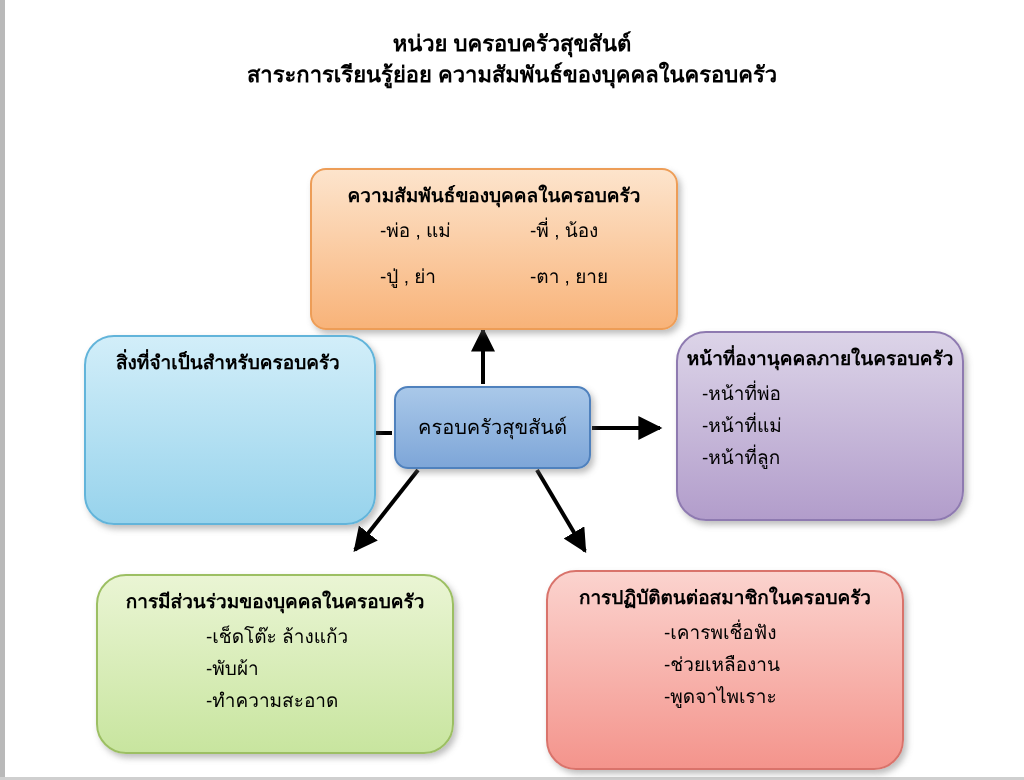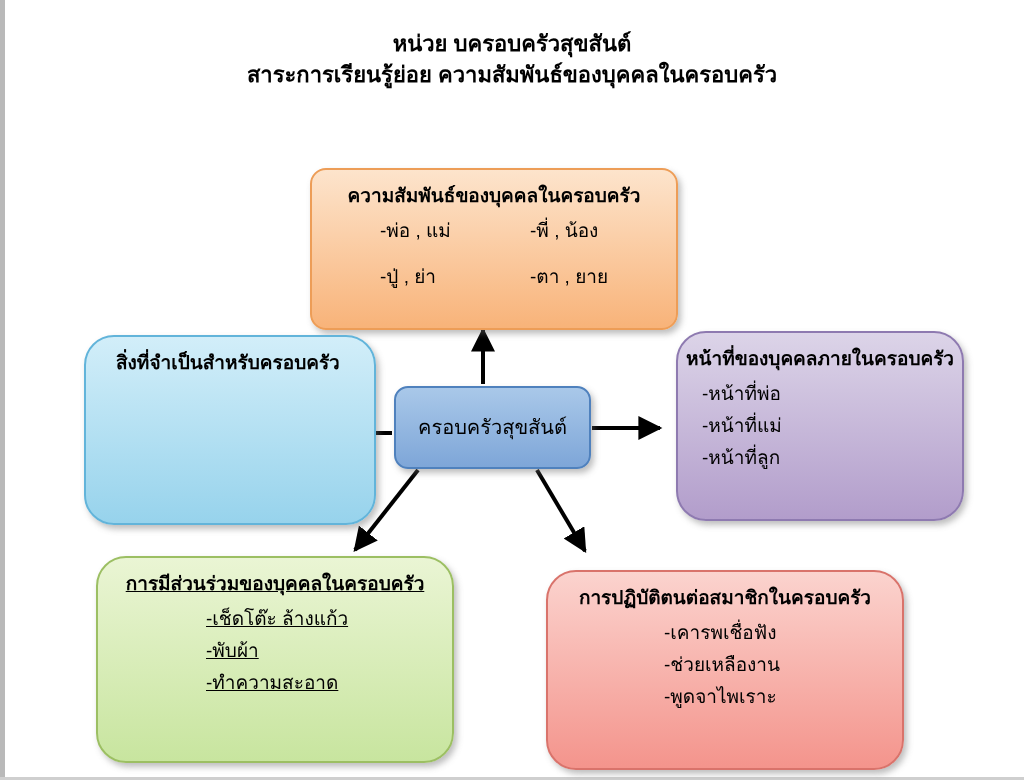--- a/index.html
+++ b/index.html
@@ -74,24 +74,23 @@
   
   .n-purple {
     left:676px; top:331px; width:288px; height:190px;
     background:linear-gradient(#DCD4E8, #B29DCB);
     border:2px solid #8E7AB0;
   }
   .n-purple .items { padding-left:24px; }
 
   
   .n-green {
-    left:96px; top:556px; width:358px; height:207px;
+    left:96px; top:574px; width:358px; height:180px;
     background:linear-gradient(#EAF5D4, #C8E59F);
     border:2px solid #9CBF63;
-    text-decoration:underline;
   }
   .n-green .items { padding-left:108px; }
 
   
   .n-pink {
     left:546px; top:570px; width:358px; height:200px;
     background:linear-gradient(#FBD3CE, #F4948C);
     border:2px solid #D9736B;
   }
   .n-pink .items { padding-left:116px; }
@@ -151,21 +150,21 @@
       <span>-ปู่ , ย่า</span>
       <span>-ตา , ยาย</span>
     </div>
   </div>
 
   <div class="node n-cyan">
     <div class="node-title left">สิ่งที่จำเป็นสำหรับครอบครัว</div>
   </div>
 
   <div class="node n-purple">
-    <div class="node-title">หน้าที่ของบุคคลภายในครอบครัว</div>
+    <div class="node-title">หน้าที่องานุคคลภายในครอบครัว</div>
     <div class="items">
       <div>-หน้าที่พ่อ</div>
       <div>-หน้าที่แม่</div>
       <div>-หน้าที่ลูก</div>
     </div>
   </div>
 
   <div class="node n-center n-center-box">
     <span>ครอบครัวสุขสันต์</span>
   </div>

